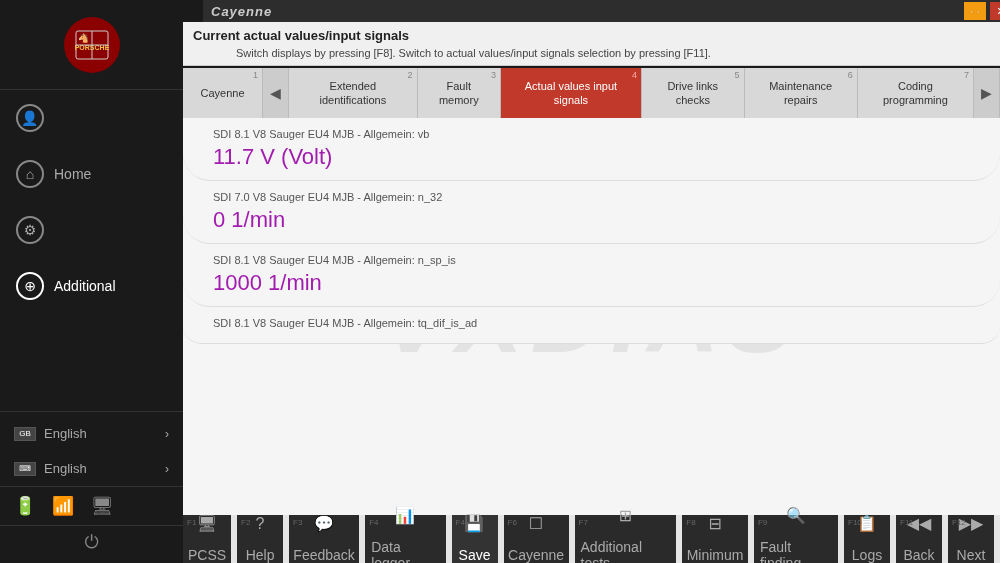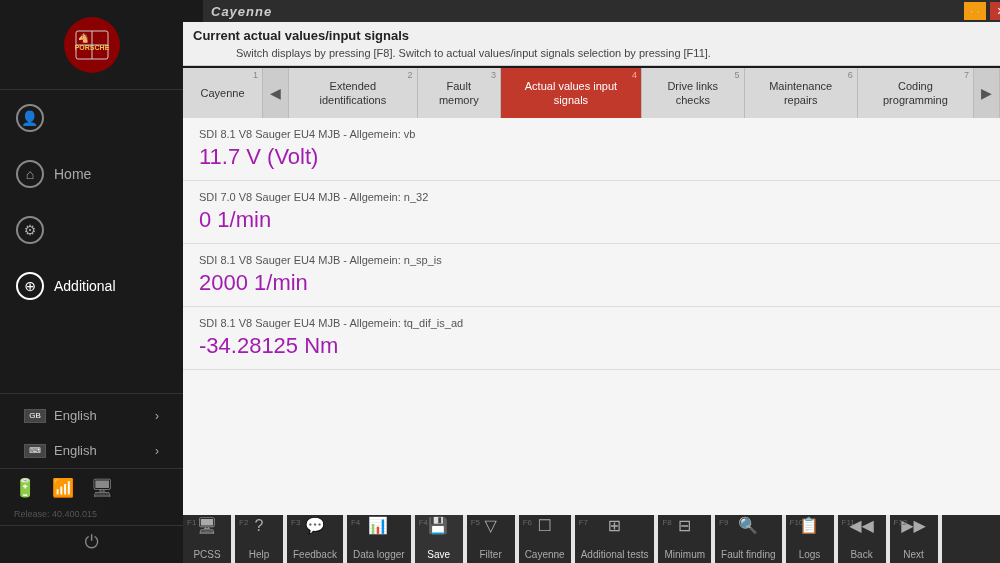--- a/index.html
+++ b/index.html
@@ -62,21 +62,21 @@
     }
 
     .sidebar-bottom {
       border-top: 1px solid #333;
       padding: 4px 0;
     }
 
     .sidebar-lang-item {
       display: flex;
       align-items: center;
-      padding: 10px 24px;
+      padding: 10px 14px;
       color: #aaa;
       cursor: pointer;
       gap: 8px;
       font-size: 13px;
     }
 
     .sidebar-lang-item .chevron {
       margin-left: auto;
       font-size: 12px;
     }
@@ -249,24 +249,25 @@
       font-style: italic;
       font-weight: bold;
       pointer-events: none;
       white-space: nowrap;
       letter-spacing: 8px;
       z-index: 1;
     }
 
     .data-row {
       border-bottom: 1px solid #ddd;
-      padding: 10px 16px;
+      padding: 10px 30px;
       background: #f5f5f5;
       position: relative;
       z-index: 2;
+      border-radius: 27px;
     }
 
     .data-row-label {
       font-size: 11px;
       color: #555;
       margin-bottom: 4px;
     }
 
     .data-row-value {
       font-size: 22px;
@@ -289,21 +290,21 @@
       display: flex;
       flex-direction: column;
       align-items: center;
       justify-content: center;
       padding: 10px 6px;
       color: #aaa;
       cursor: pointer;
       font-size: 9px;
       gap: 15px;
       min-width: 52px;
-      border-right: 4px solid #e5e5e5;
+      border-right: 6px solid #e5e5e5;
       position: relative;
     }
 
     .tool-btn.active {
       color: #fff;
       background: #333;
     }
 
     .tool-btn .fn-key {
       position: absolute;
@@ -311,21 +312,21 @@
       font-size: 8px;
       color: #666;
     }
 
     .tool-btn .btn-icon {
       font-size: 16px;
       line-height: 1;
     }
 
     .tool-btn .btn-label {
-      font-size: 10px;
+      font-size: 14px;
       color: #aaa;
     }
 
     .tool-btn.active .btn-label { color: #fff; text-align: center; }
   </style>
 </head>
 <body>
 
 <div class="title-bar">
   <span class="app-title">Cayenne</span>
@@ -374,21 +375,20 @@
     <div class="sidebar-lang-item">
       <div class="lang-flag">⌨</div>
       <span>English</span>
       <span class="chevron">›</span>
     </div>
     <div class="sidebar-icons-row">
       <span class="si-icon">🔋</span>
       <span class="si-icon">📶</span>
       <span class="si-icon">🖥</span>
     </div>
-    <div class="sidebar-version">Release: 40.400.015</div>
     <div class="sidebar-power">
       <span style="color:#888; font-size:18px;">⏻</span>
     </div>
   </div>
 </div>
 
 <div class="content-header">
   <div class="content-header-title">Current actual values/input signals</div>
   <div class="content-header-desc">Switch displays by pressing [F8]. Switch to actual values/input signals selection by pressing [F11].</div>
 </div>
@@ -434,26 +434,25 @@
     <div class="data-row-value">11.7 V (Volt)</div>
   </div>
 
   <div class="data-row">
     <div class="data-row-label">SDI 7.0 V8 Sauger EU4 MJB - Allgemein: n_32</div>
     <div class="data-row-value">0 1/min</div>
   </div>
 
   <div class="data-row">
     <div class="data-row-label">SDI 8.1 V8 Sauger EU4 MJB - Allgemein: n_sp_is</div>
-    <div class="data-row-value">2000 1/min</div>
+    <div class="data-row-value">1000 1/min</div>
   </div>
 
   <div class="data-row">
     <div class="data-row-label">SDI 8.1 V8 Sauger EU4 MJB - Allgemein: tq_dif_is_ad</div>
-    <div class="data-row-value">-34.28125 Nm</div>
   </div>
 </div>
 
 <div class="bottom-toolbar">
   <div class="tool-btn">
     <span class="fn-key">F1</span>
     <span class="btn-icon">🖥</span>
     <span class="btn-label">PCSS</span>
   </div>
   <div class="tool-btn">
@@ -470,25 +469,20 @@
     <span class="fn-key">F4</span>
     <span class="btn-icon">📊</span>
     <span class="btn-label">Data logger</span>
   </div>
   <div class="tool-btn active">
     <span class="fn-key">F4</span>
     <span class="btn-icon">💾</span>
     <span class="btn-label">Save</span>
   </div>
   <div class="tool-btn">
-    <span class="fn-key">F5</span>
-    <span class="btn-icon">▽</span>
-    <span class="btn-label">Filter</span>
-  </div>
-  <div class="tool-btn">
     <span class="fn-key">F6</span>
     <span class="btn-icon">☐</span>
     <span class="btn-label">Cayenne</span>
   </div>
   <div class="tool-btn">
     <span class="fn-key">F7</span>
     <span class="btn-icon">⊞</span>
     <span class="btn-label">Additional tests</span>
   </div>
   <div class="tool-btn">

